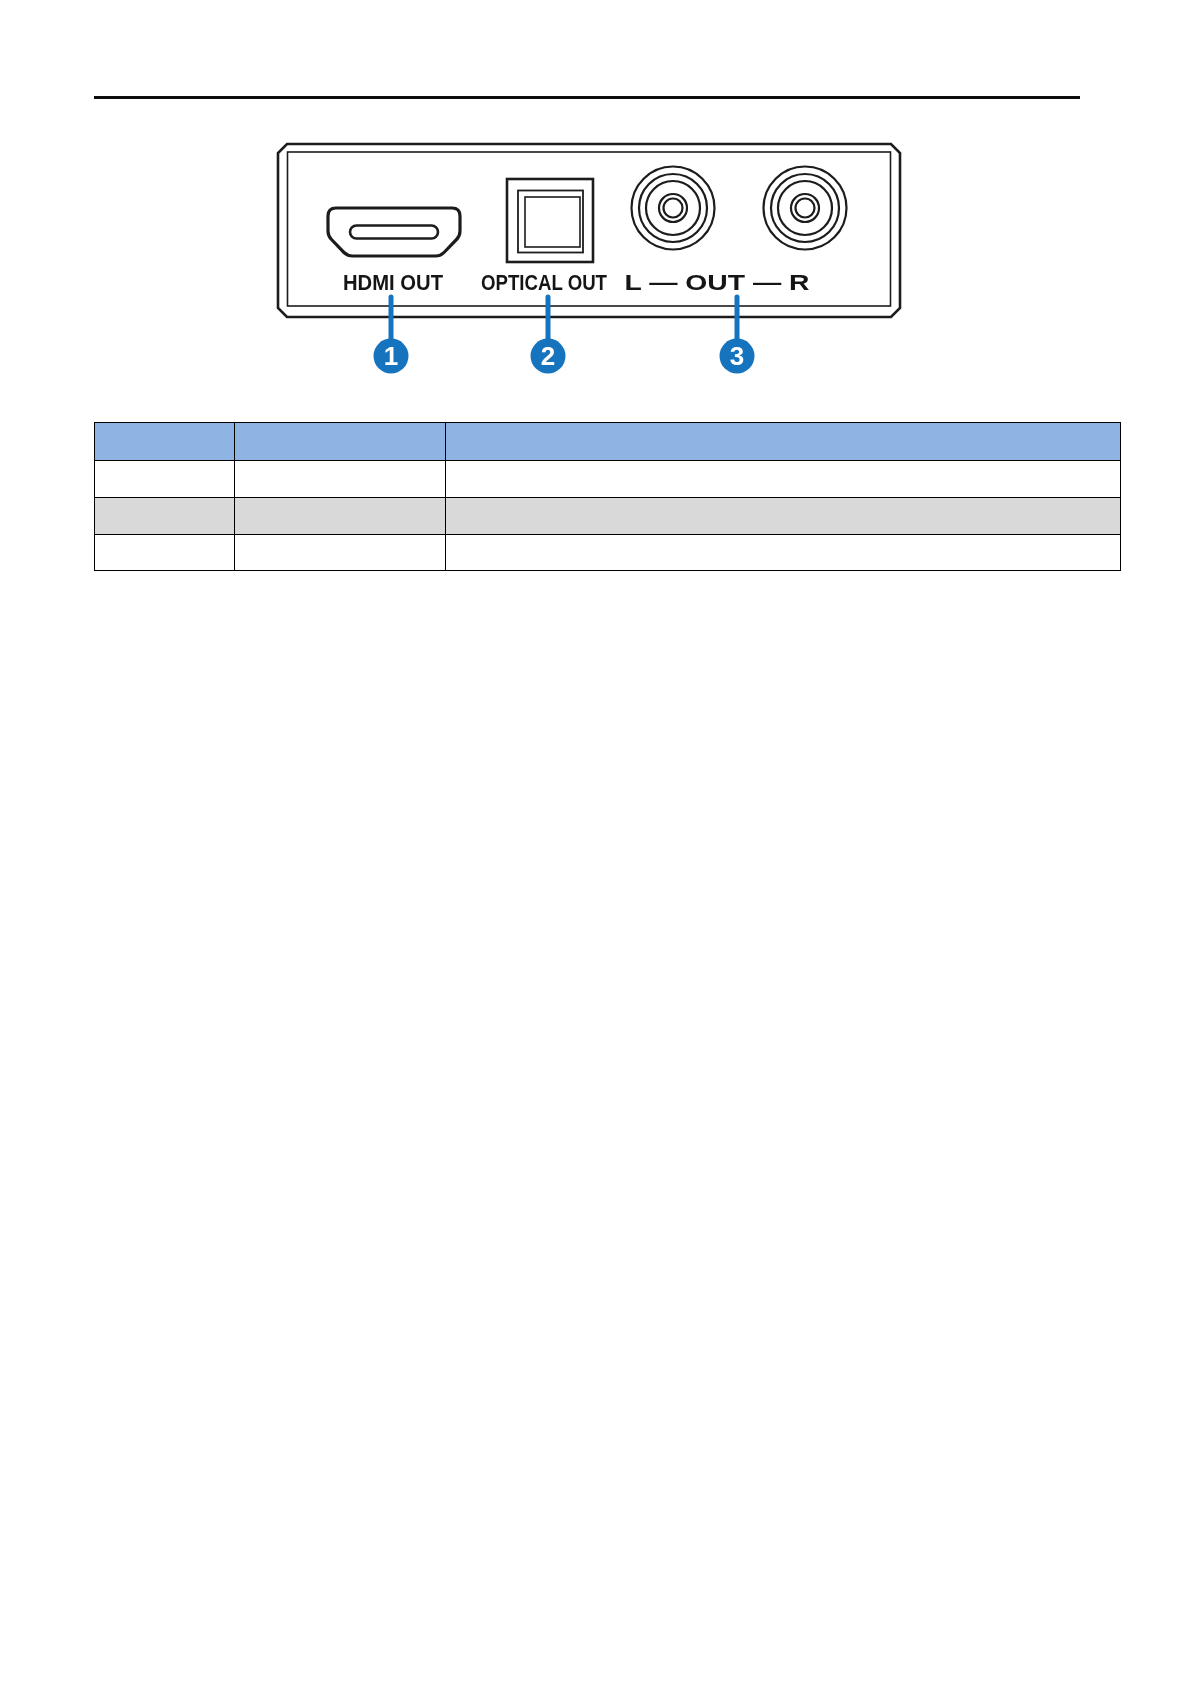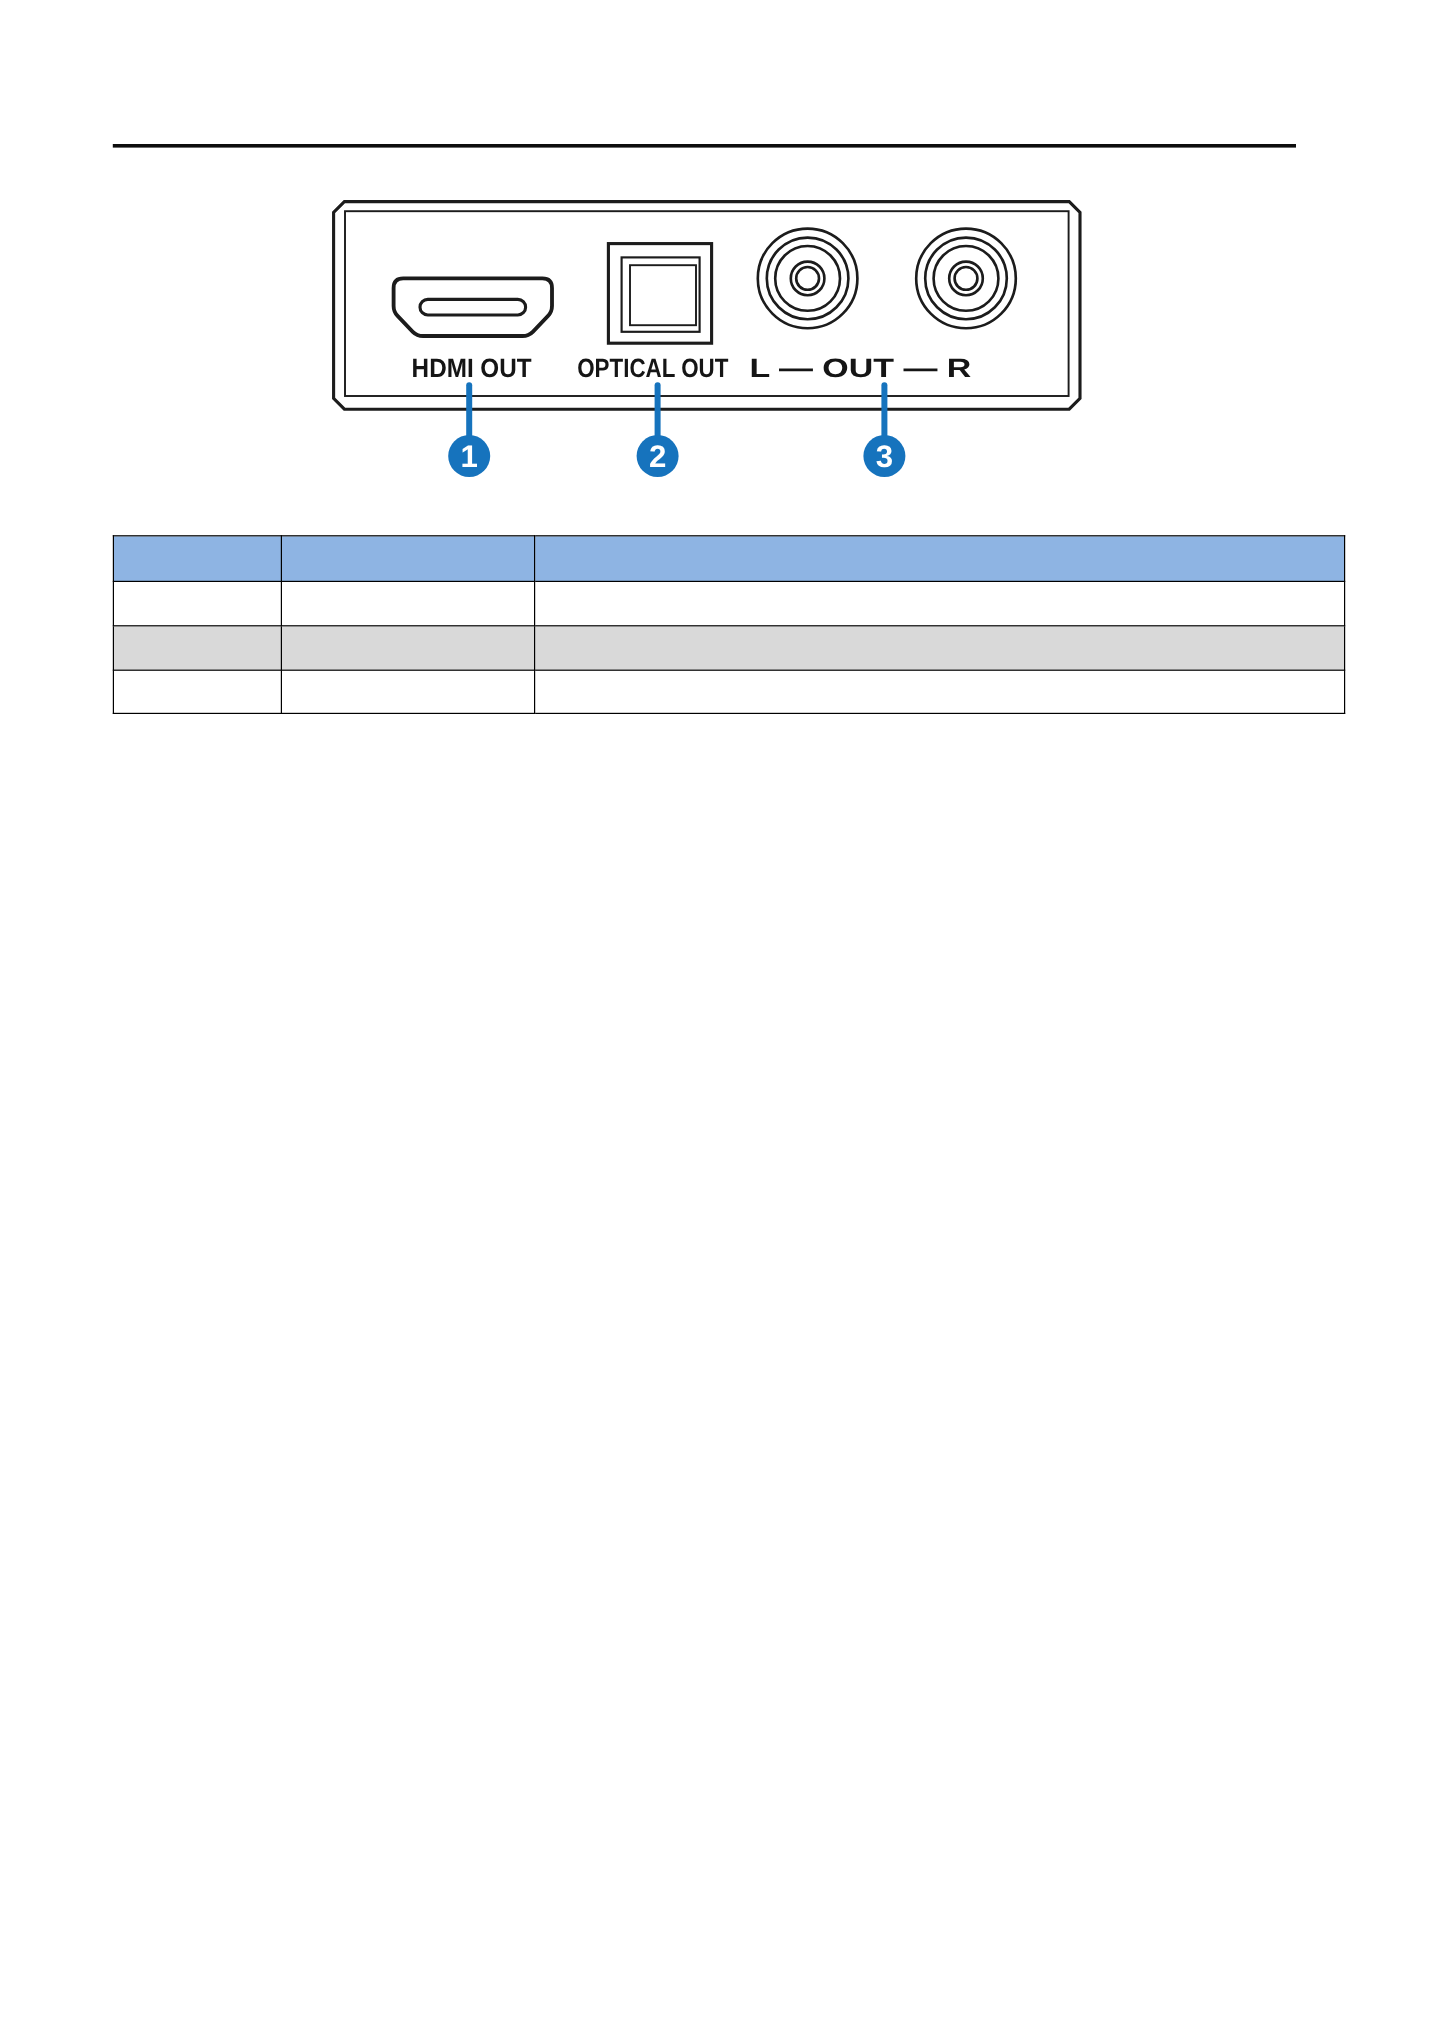--- a/index.html
+++ b/index.html
@@ -7,21 +7,20 @@
     padding: 0;
     background: #ffffff;
     font-family: "Liberation Sans", sans-serif;
   }
   .page {
     position: relative;
     width: 1191px;
     height: 1346px;
     background: #ffffff;
     overflow: hidden;
-    margin-top: 24px;
   }
   .rule {
     position: absolute;
     left: 94px;
     width: 986px;
     height: 3px;
     background: #0d0d0d;
   }
   .rule-top { top: 96px; }
   .rule-bottom { top: 1541px; }

